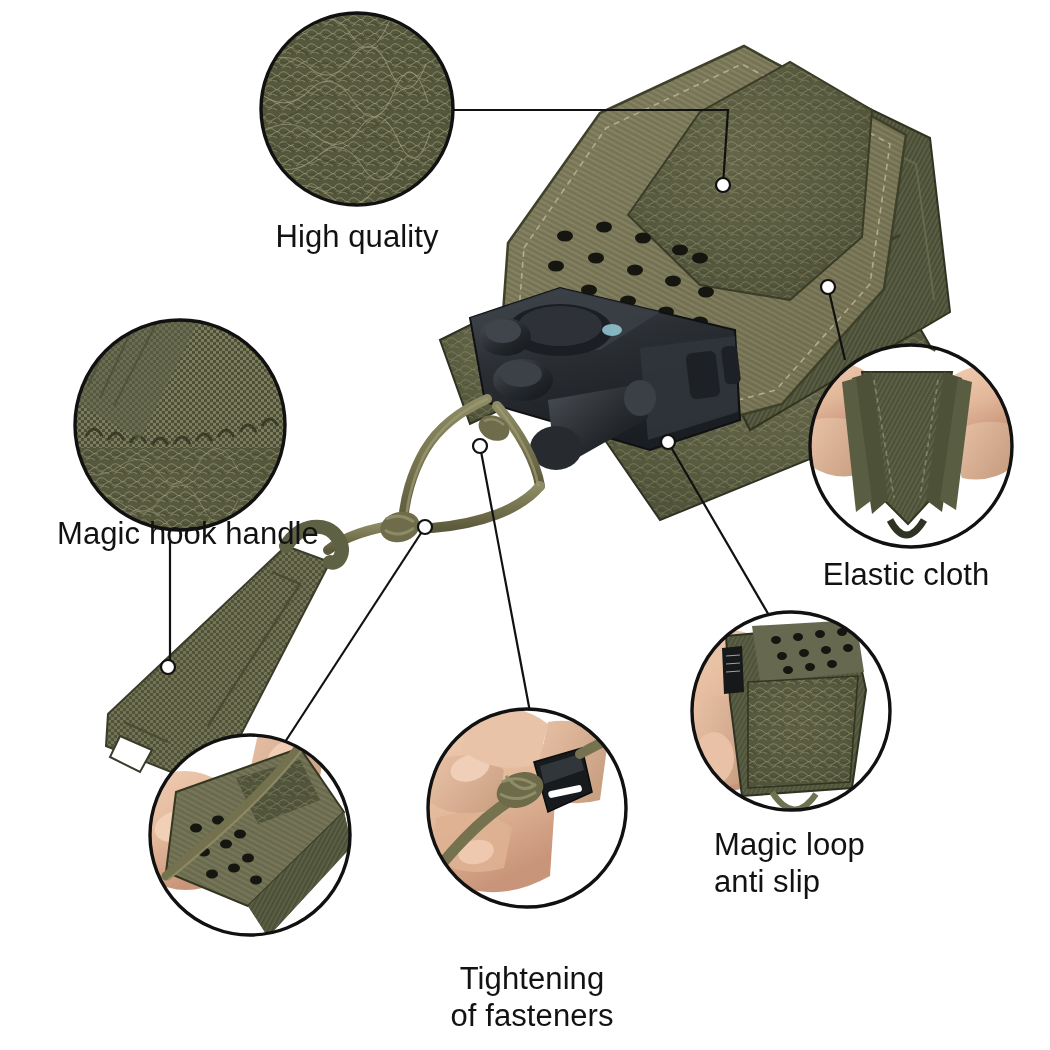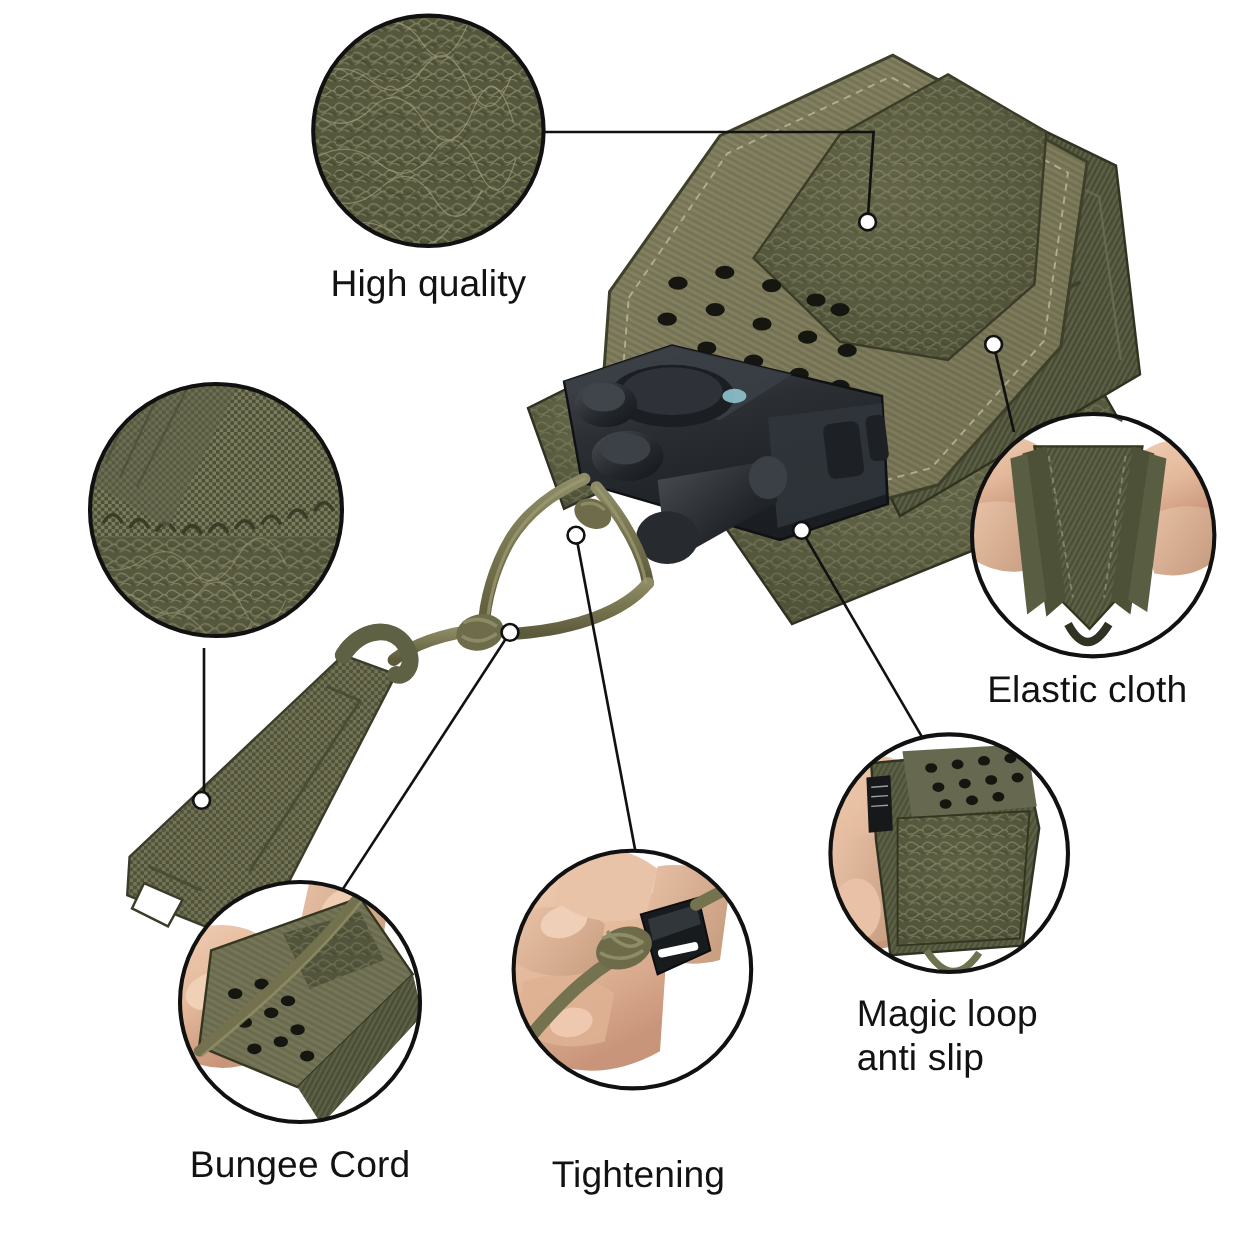--- a/index.html
+++ b/index.html
@@ -430,22 +430,22 @@
       <circle cx="168" cy="667" r="7"></circle>
       <circle cx="828" cy="287" r="7"></circle>
       <circle cx="668" cy="442" r="7"></circle>
       <circle cx="480" cy="446" r="7"></circle>
       <circle cx="425" cy="527" r="7"></circle>
     </g>
   </svg>
 
   <div class="lbl ctr" style="left:357px;top:218px;"><span>High quality</span><br></div>
 
+  <div class="lbl lft" style="left:57px;top:515px;"><span>Magic hook handle</span></div>
 
   <div class="lbl lft" style="left:714px;top:826px;"><span>Magic loop</span><br><span>anti slip</span></div>
 
   <div class="lbl ctr" style="left:906px;top:556px;"><span>Elastic cloth</span></div>
 
-  <div class="lbl ctr" style="left:532px;top:960px;"><span>Tightening</span><br></div>
-
-  <div class="lbl ctr" style="left:250px;top:952px;"><span>Bungee Cord</span></div>
+  <div class="lbl ctr" style="left:532px;top:960px;"><span>Tightening</span><br><span>of fasteners</span></div>
+
 
 </div>
 
 </body></html>

